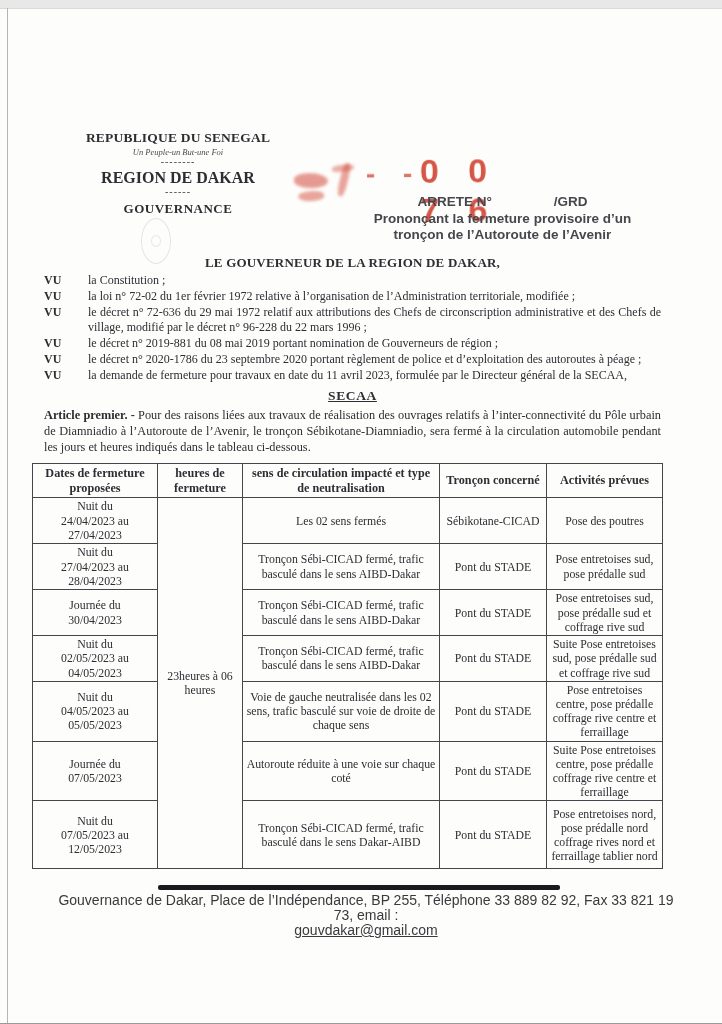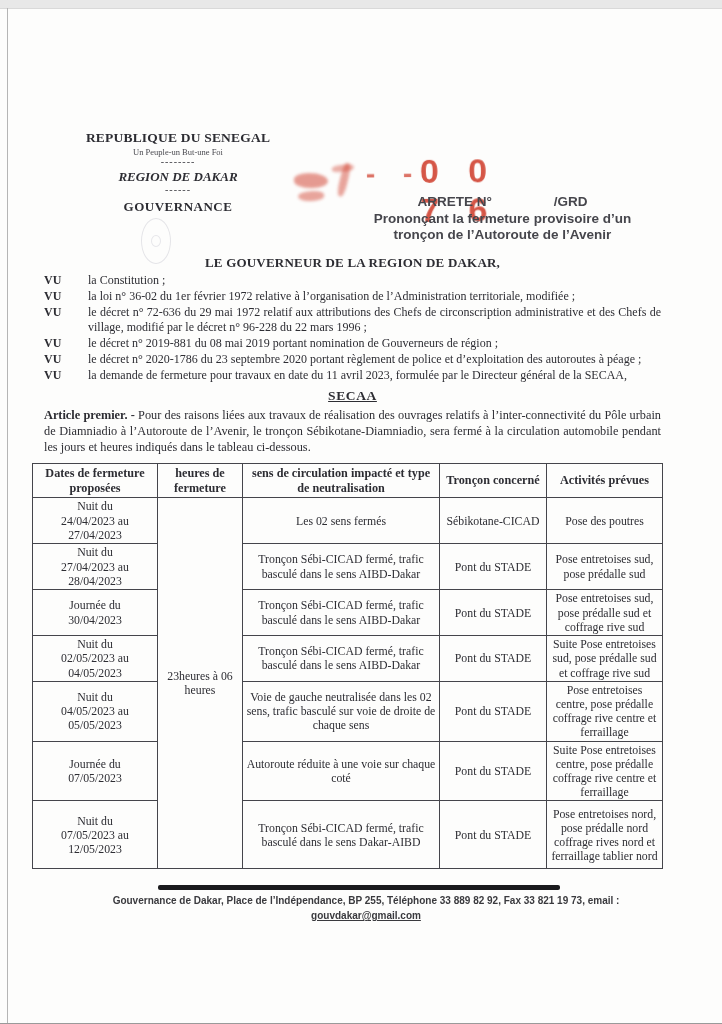--- a/index.html
+++ b/index.html
@@ -9,23 +9,23 @@
     font-family:"Liberation Serif", serif;color:#2d2d33;padding-left:40px;
   }
   
   .edge-left{position:absolute;left:7px;top:0;width:1px;height:1015px;background:#b5b5b5;}
   .edge-top{position:absolute;left:0;top:0;width:722px;height:1px;background:#d9d9d9;}
   .edge-bottom{position:absolute;left:0;bottom:0;width:722px;height:9px;background:#9a9a9a;}
 
   
   .letterhead{position:absolute;left:76px;top:122px;width:204px;text-align:center;}
   .lh-country{font-weight:bold;font-size:13.5px;letter-spacing:.2px;}
-  .lh-motto{font-size:8.5px;margin-top:1px;color:#4a4a50;}
+  .lh-motto{font-style:italic;font-size:8.5px;margin-top:1px;color:#4a4a50;}
   .lh-sep{font-size:10px;letter-spacing:1px;line-height:9px;color:#3a3a40;}
-  .lh-region{font-weight:bold;font-size:13px;margin-top:3px;font-style:italic;}
+  .lh-region{font-weight:bold;font-size:16px;margin-top:3px;}
   .lh-office{font-weight:bold;font-size:13px;margin-top:5px;letter-spacing:.5px;}
   .faint-seal{position:absolute;left:141px;top:210px;width:28px;height:44px;
     border-radius:50%;border:1px solid rgba(80,80,110,.20);opacity:.7;}
   .faint-seal::after{content:"";position:absolute;left:9px;top:16px;width:8px;height:10px;
     border-radius:50%;border:1px solid rgba(80,80,110,.18);}
 
   
   .stamp{position:absolute;left:292px;top:148px;width:250px;height:54px;
     transform:rotate(-.6deg);color:#cf3a28;font-family:"Liberation Sans",sans-serif;}
   .stamp-blob-a{position:absolute;left:2px;top:16px;width:34px;height:15px;background:#cf3a28;
@@ -68,21 +68,21 @@
   table.closure th{font-size:12.2px;line-height:14.6px;}
   tr.hrow{height:34px;}
   tr.r1{height:46px;} tr.r2{height:46px;} tr.r3{height:46px;} tr.r4{height:42px;}
   tr.r5{height:46px;} tr.r6{height:50px;} tr.r7{height:68px;}
   .pre{white-space:pre-line;}
 
   
   .footer-line{position:absolute;left:158px;top:877px;width:402px;height:5px;
     background:#1a1a1d;border-radius:2px;}
   .footer{position:absolute;left:56px;top:885px;width:620px;text-align:center;
-    font-family:"Liberation Sans",sans-serif;font-size:10px;color:#3a3a3e;line-height:15px;font-weight:bold;}
+    font-family:"Liberation Sans",sans-serif;font-size:14px;color:#3a3a3e;line-height:15px;}
   .footer-email{text-decoration:underline;}
 </style>
 </head>
 <body>
 
 <div class="page">
 
   <div class="edge-top"></div>
   <div class="edge-left"></div>
 
@@ -119,21 +119,21 @@
   <div class="doc-body">
     <div class="gov-line">LE GOUVERNEUR DE LA REGION DE DAKAR,</div>
 
     <div class="vu-list">
       <div class="vu-row">
         <span class="vu-label">VU</span>
         <span class="vu-text">la Constitution ;</span>
       </div>
       <div class="vu-row">
         <span class="vu-label">VU</span>
-        <span class="vu-text">la loi n° 36-02 du 1er février 1972 relative à l’organisation de l’Administration territoriale, modifiée ;</span>
+        <span class="vu-text">la loi n° 72-02 du 1er février 1972 relative à l’organisation de l’Administration territoriale, modifiée ;</span>
       </div>
       <div class="vu-row">
         <span class="vu-label">VU</span>
         <span class="vu-text">le décret n° 72-636 du 29 mai 1972 relatif aux attributions des Chefs de circonscription administrative et des Chefs de village, modifié par le décret n° 96-228 du 22 mars 1996 ;</span>
       </div>
       <div class="vu-row">
         <span class="vu-label">VU</span>
         <span class="vu-text">le décret n° 2019-881 du 08 mai 2019 portant nomination de Gouverneurs de région ;</span>
       </div>
       <div class="vu-row">

